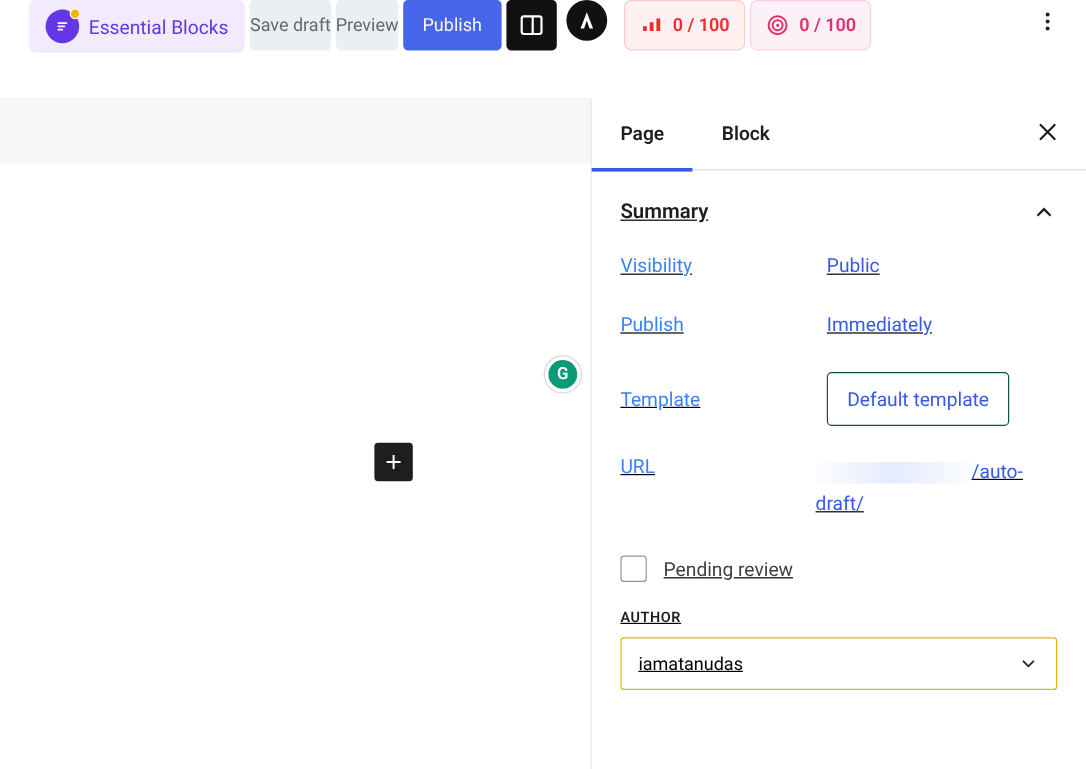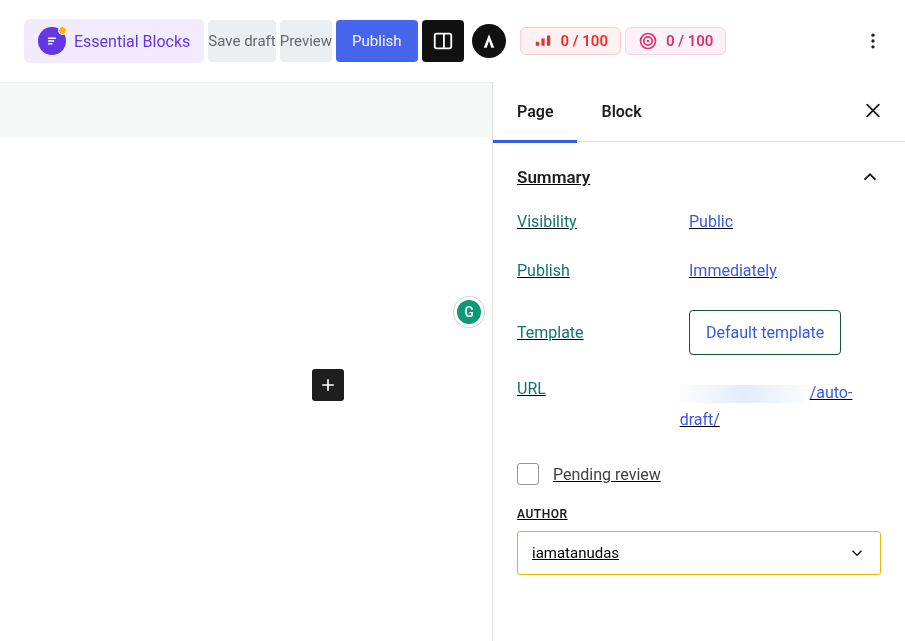--- a/index.html
+++ b/index.html
@@ -11,21 +11,21 @@
     body {
       width: 905px;
       height: 641px;
       background: #fff;
       overflow: hidden;
       position: relative;
     }
     .top-toolbar {
       height: 82px;
       display: flex;
-      align-items: center;
+      align-items: flex-start;
       padding: 0 14px 0 24px;
       gap: 4px;
     }
     .eb-btn {
       display: flex;
       align-items: center;
       gap: 8px;
       background: #f2eafd;
       color: #6536e3;
       border: none;
@@ -97,21 +97,21 @@
       border: none;
       border-radius: 50%;
       display: flex;
       align-items: center;
       justify-content: center;
       cursor: pointer;
       flex-shrink: 0;
       margin-left: 4px;
     }
     .score-badge {
-      height: 28px;
+      height: 42px;
       border: 1px solid #fecaca;
       background: #fff1f2;
       border-radius: 6px;
       display: flex;
       align-items: center;
       gap: 8px;
       padding: 0 12px;
       color: #ef2b2d;
       font-weight: 600;
       font-size: 15px;
@@ -259,21 +259,21 @@
       color: #1e1e1e;
     }
     .row {
       display: flex;
       align-items: flex-start;
       margin-bottom: 30px;
     }
     .row-label {
       width: 172px;
       font-size: 16px;
-      color: #0f766e;
+      color: #3b82f6;
     }
     .row-value {
       font-size: 16px;
       color: #3858e9;
       cursor: pointer;
       flex: 1;
     }
     .template-value {
       display: inline-block;
       border: 1px solid #14532d;

